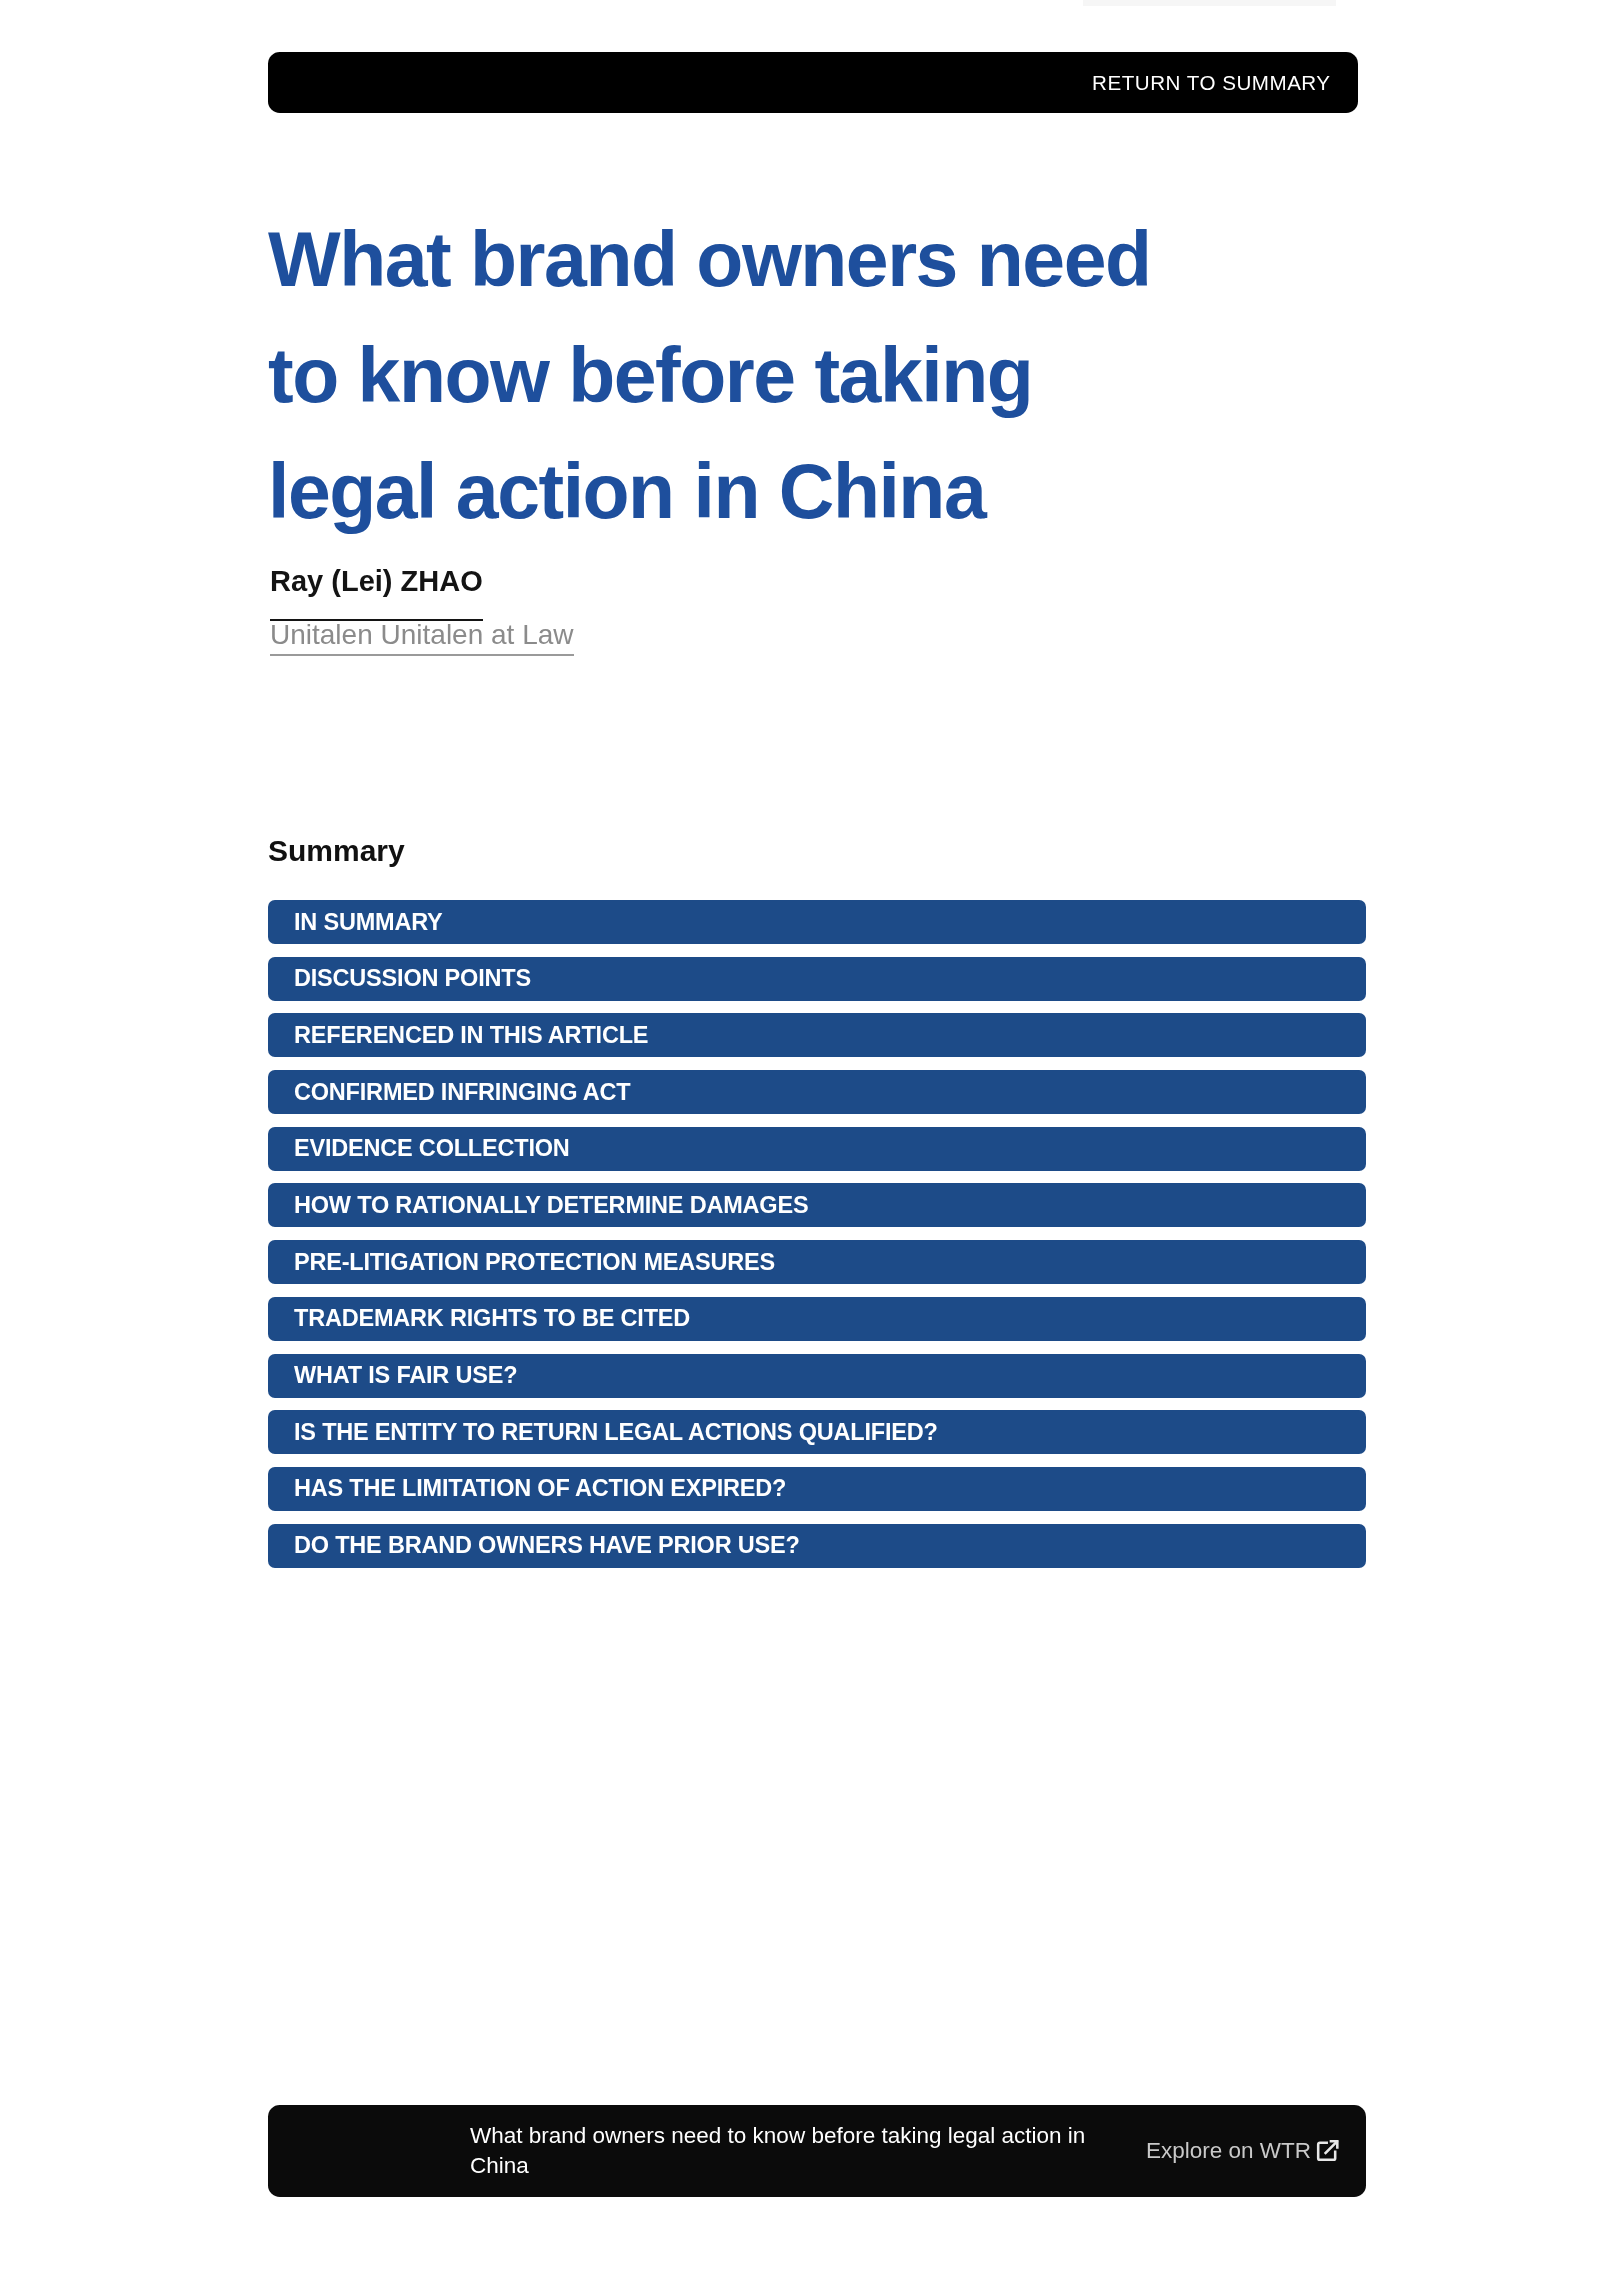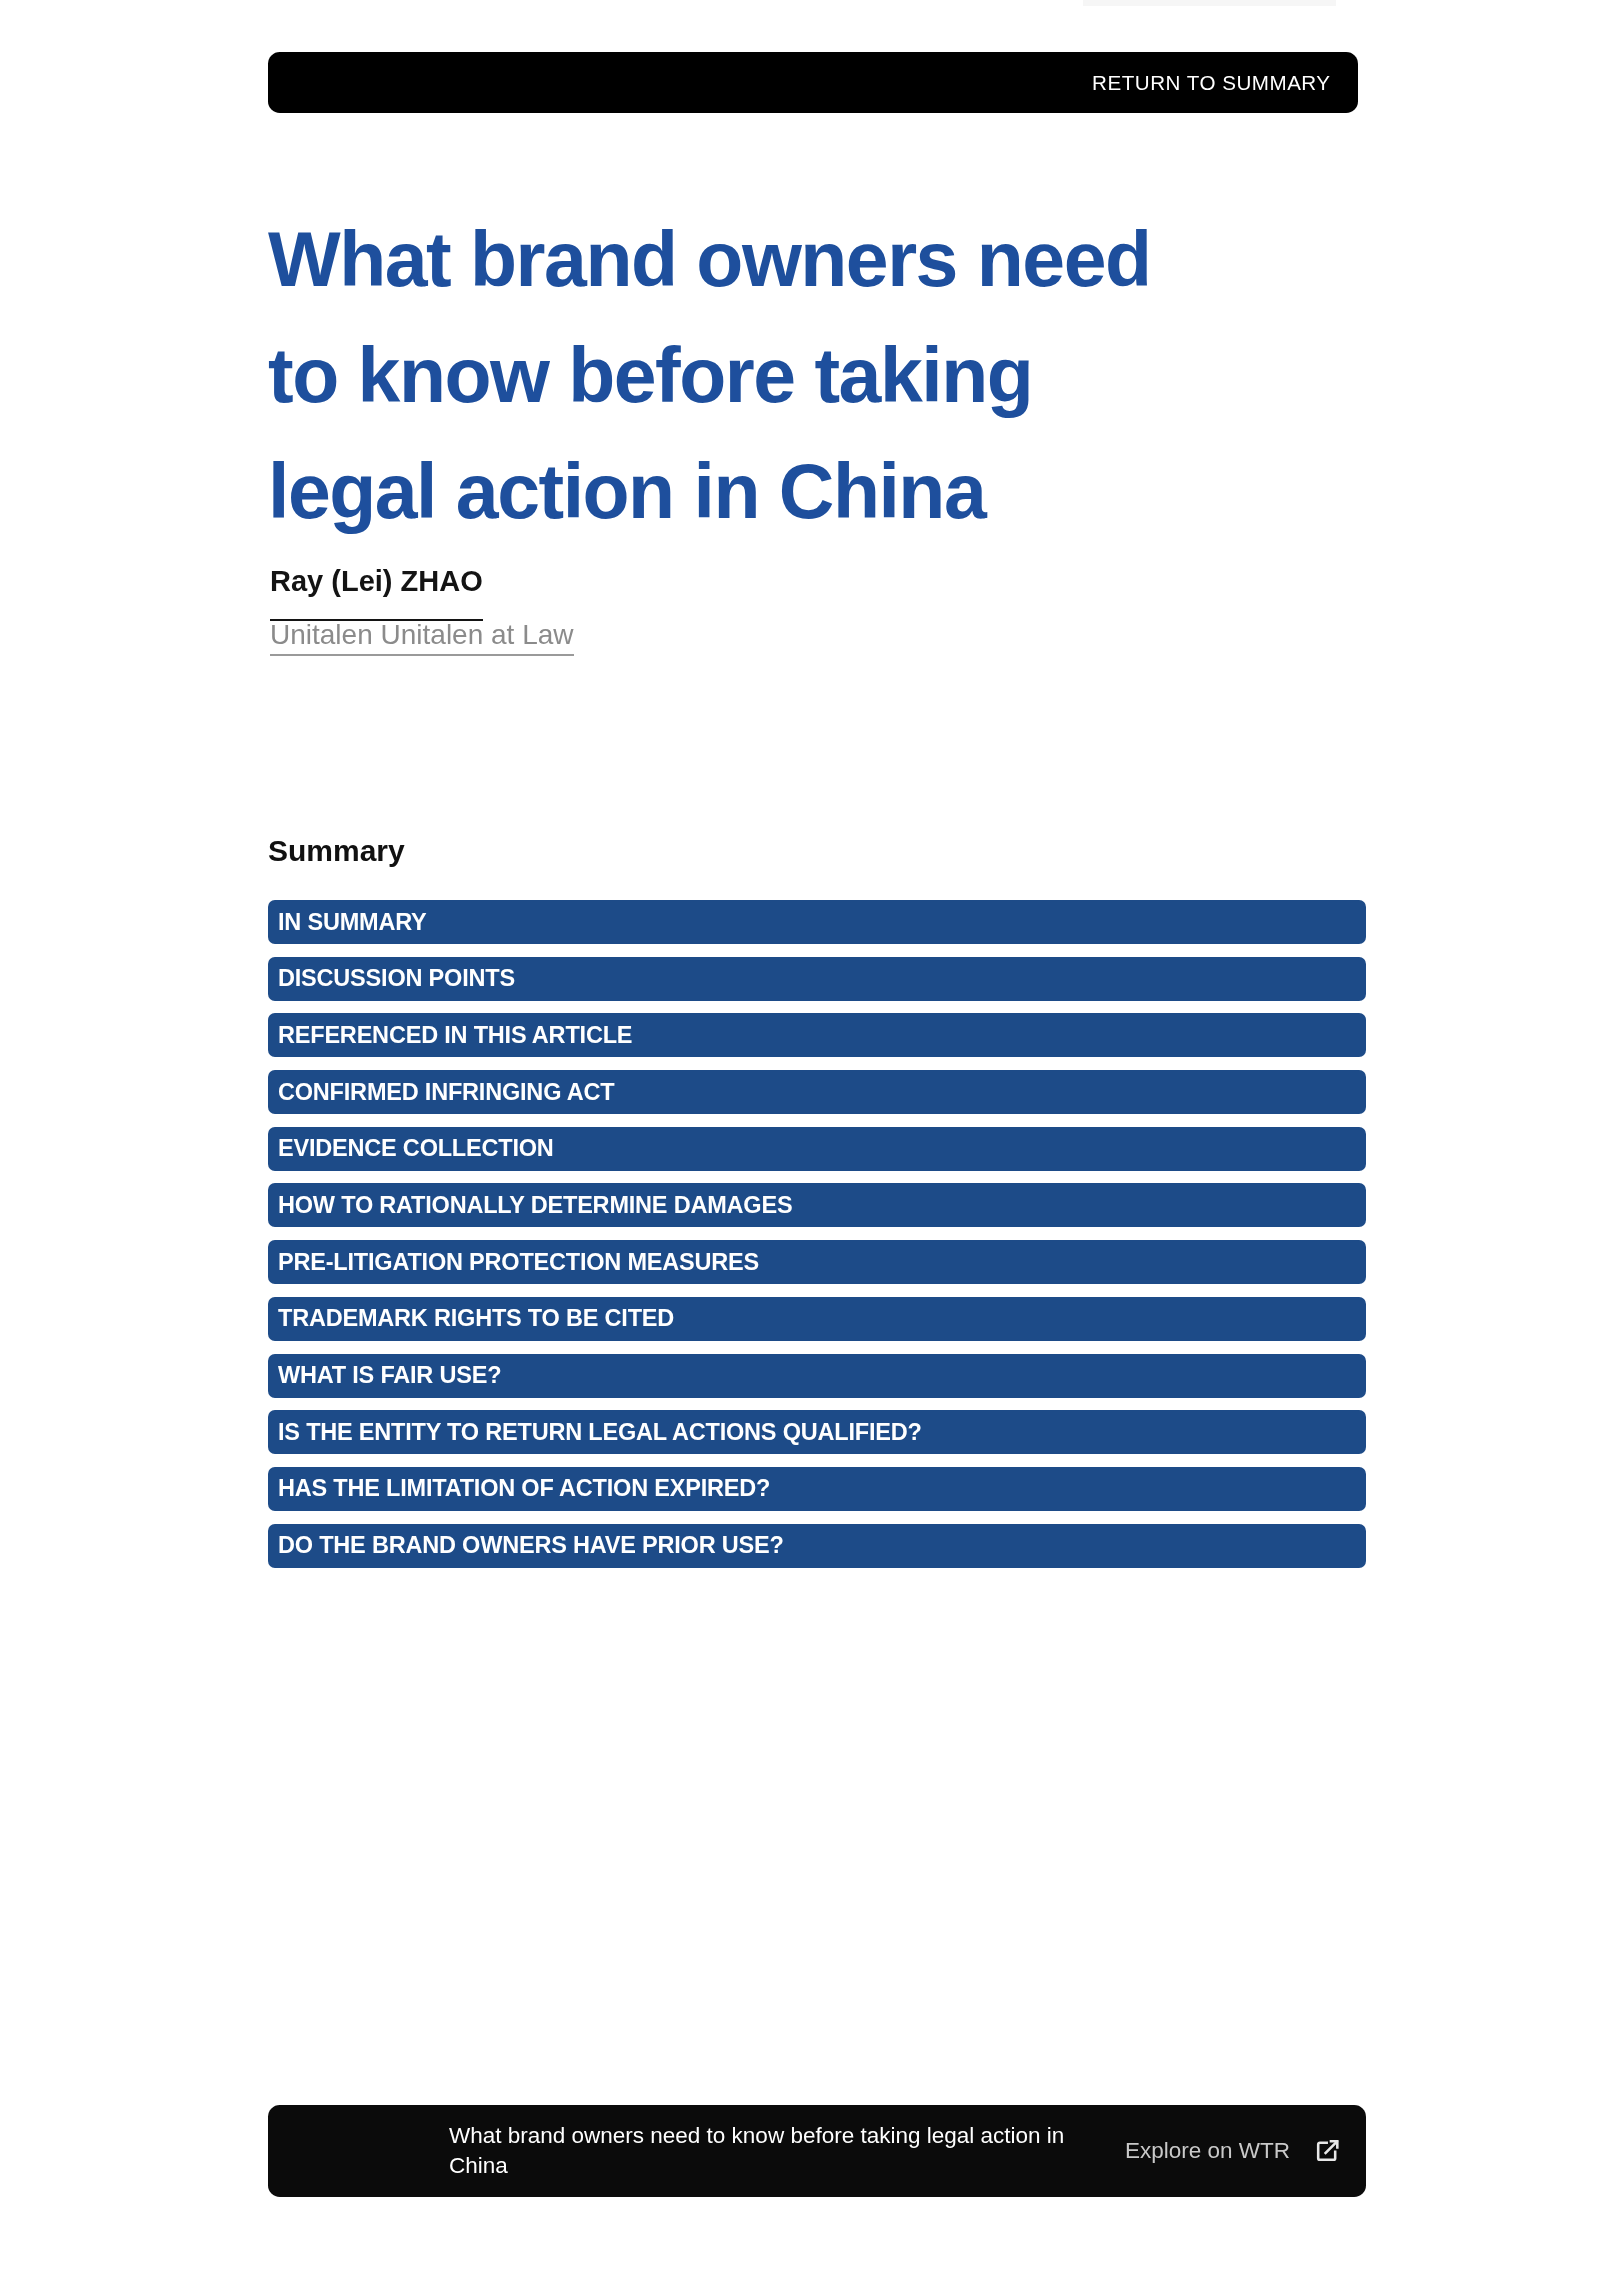--- a/index.html
+++ b/index.html
@@ -58,41 +58,41 @@
     position: absolute; left: 268px; top: 834px;
     font-size: 30px; font-weight: 700; color: #111111;
   }
   .summary-list {
     position: absolute; left: 268px; top: 900px; width: 1098px;
     display: flex; flex-direction: column; gap: 12.7px;
   }
   .summary-item {
     height: 44px; background: #1d4b88; border-radius: 6.9px;
     display: flex; align-items: center;
-    padding-left: 10px; box-sizing: border-box;
+    padding-left: 26px; box-sizing: border-box;
     cursor: pointer;
   }
   .summary-item span {
     color: #ffffff; font-size: 23.5px; font-weight: 700; letter-spacing: -0.2px;
   }
 
   
   .footer-bar {
     position: absolute; left: 268px; top: 2105px;
     width: 1098px; height: 92px;
     background: #0b0b0b; border-radius: 11.8px;
     display: flex; align-items: center; justify-content: flex-end;
     padding: 0 25.5px 0 21.6px; box-sizing: border-box;
   }
   .footer-title {
     color: #ffffff; font-size: 22.5px; line-height: 30px; font-weight: 400;
     max-width: 676px;
   }
   .explore-link {
-    display: flex; align-items: center; gap: 25px; cursor: pointer;
+    display: flex; align-items: center; gap: 4px; cursor: pointer;
   }
   .explore-link span {
     color: #c9c9c9; font-size: 22.5px; font-weight: 400;
   }
   .explore-link svg { display: block; }
 </style>
 </head>
 <body>
 
 <div class="page">

